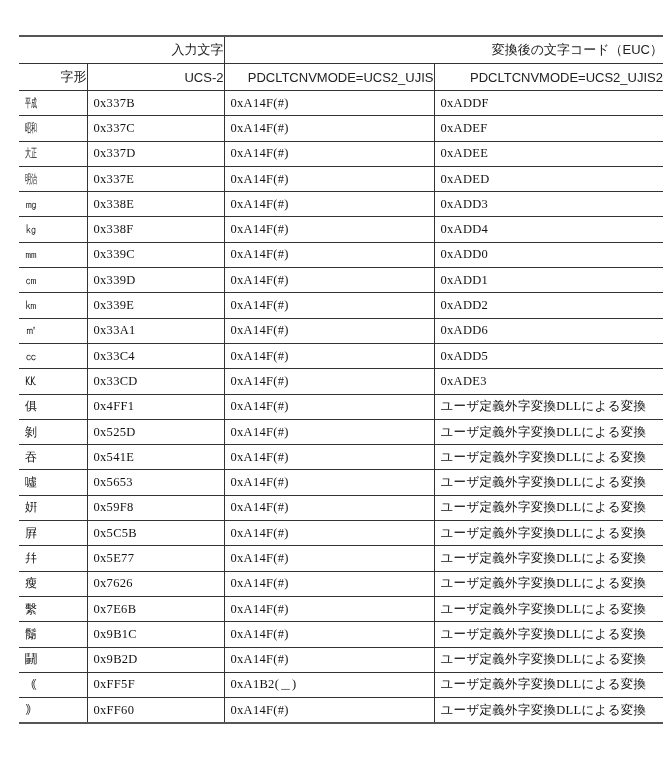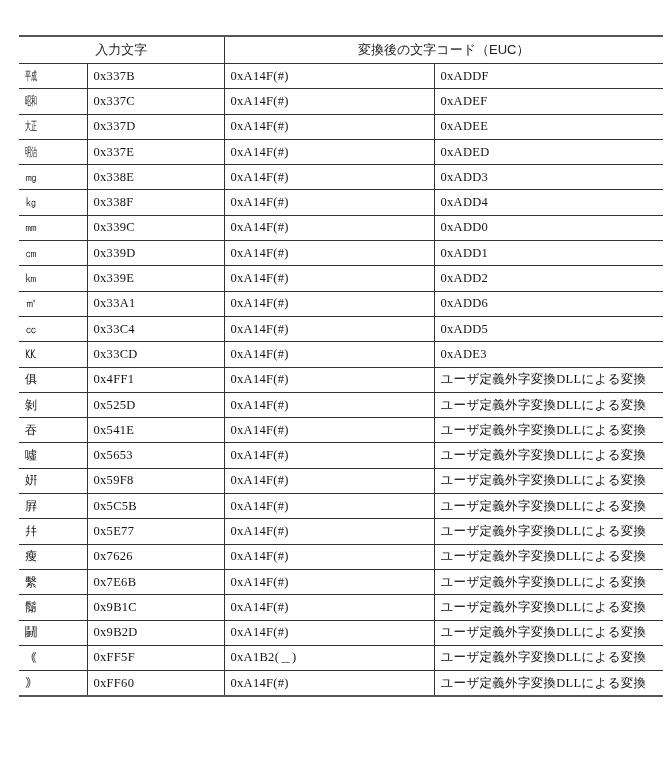--- a/index.html
+++ b/index.html
@@ -42,21 +42,21 @@
     table.conv thead tr:first-child th {
       border-top: 2px solid #555;
     }
     table.conv tbody tr:last-child td {
       border-bottom: 2px solid #555;
     }
     table.conv th {
       font-family: "Liberation Sans", "DejaVu Sans", sans-serif;
       font-weight: normal;
       font-size: 13px;
-      text-align: center;
+      text-align: right;
       height: 26px;
       color: #222;
     }
     table.conv td {
       font-family: "Liberation Serif", "DejaVu Serif", serif;
       font-size: 12.5px;
       height: 24.3px;
       padding-left: 6px;
       text-align: left;
       color: #111;
@@ -79,20 +79,26 @@
       <col class="c1">
         <col class="c2">
         <col class="c3">
         <col class="c4">
     </colgroup>
     <thead>
       <tr>
         <th colspan="2">入力文字</th>
         <th colspan="2">変換後の文字コード（EUC）</th>
       </tr>
+      <tr>
+        <th>字形</th>
+        <th>UCS-2</th>
+        <th>PDCLTCNVMODE=UCS2_UJIS</th>
+        <th>PDCLTCNVMODE=UCS2_UJIS2</th>
+      </tr>
     </thead>
     <tbody id="rows">
         <tr>
           <td class="glyph">㍻</td>
           <td class="hex">0x337B</td>
           <td class="hex">0xA14F(#)</td>
           <td class="hex">0xADDF</td>
         </tr>
         <tr>
           <td class="glyph">㍼</td>

